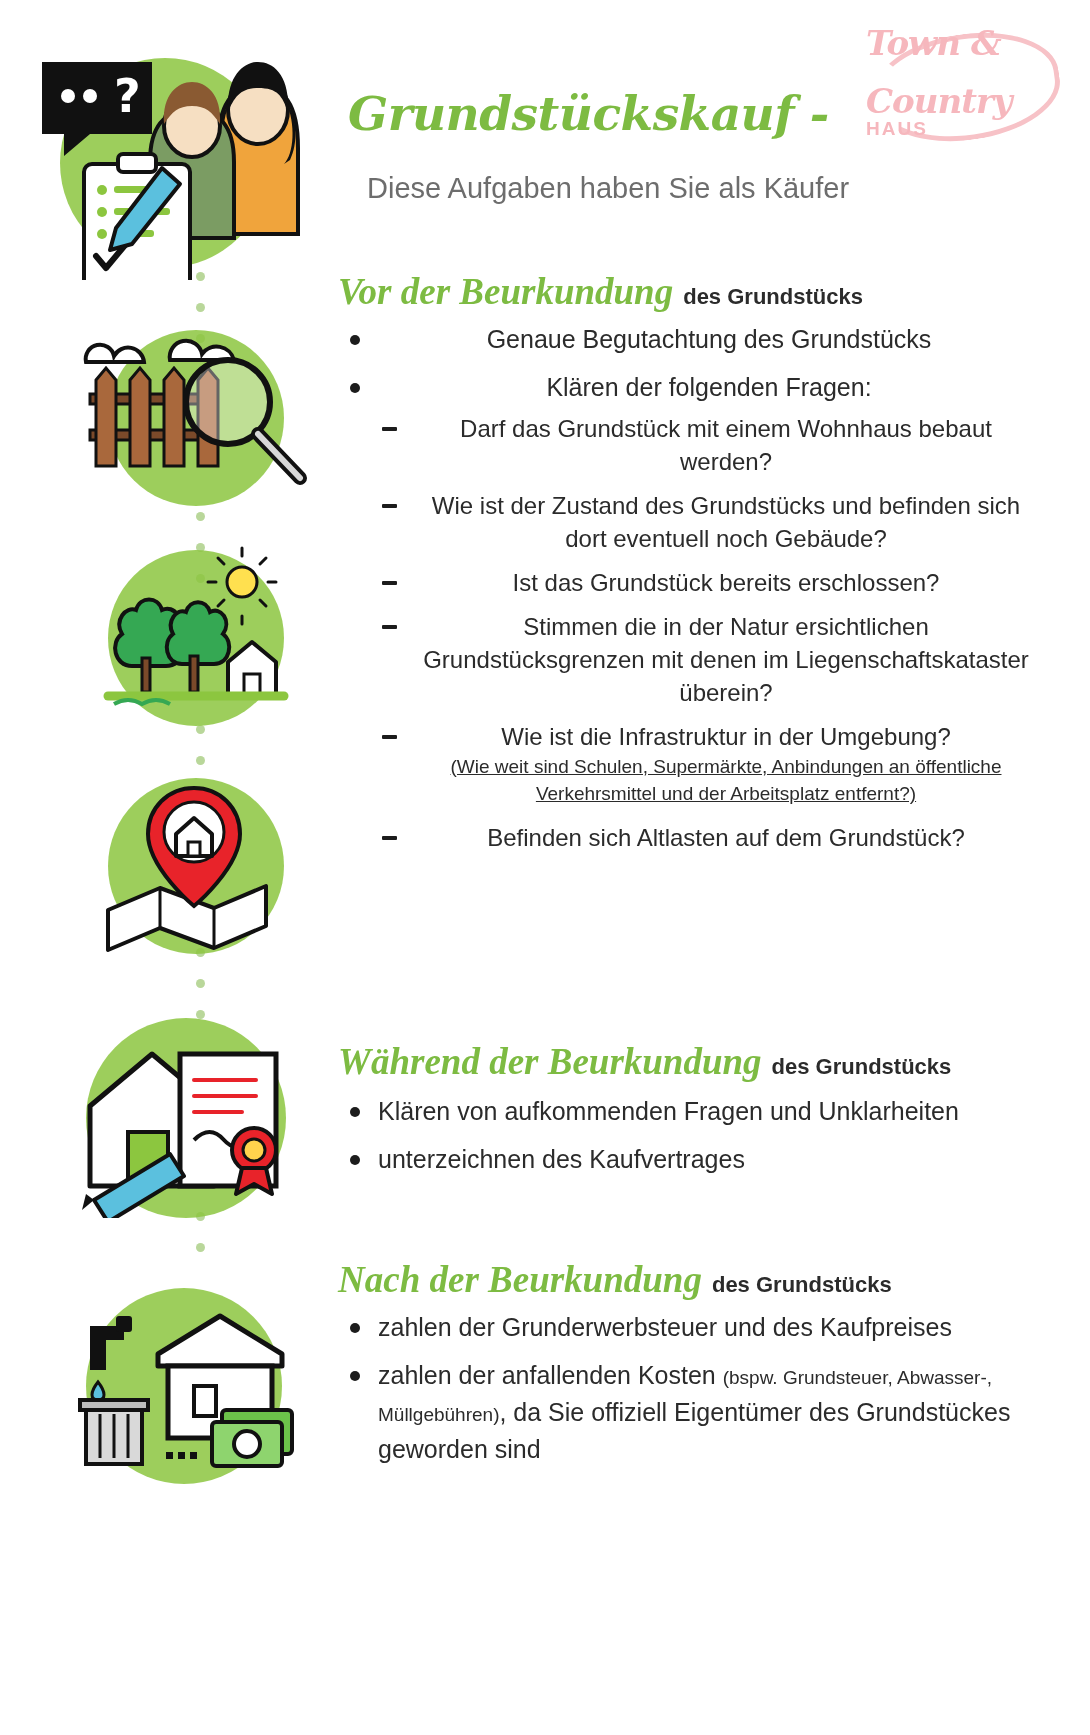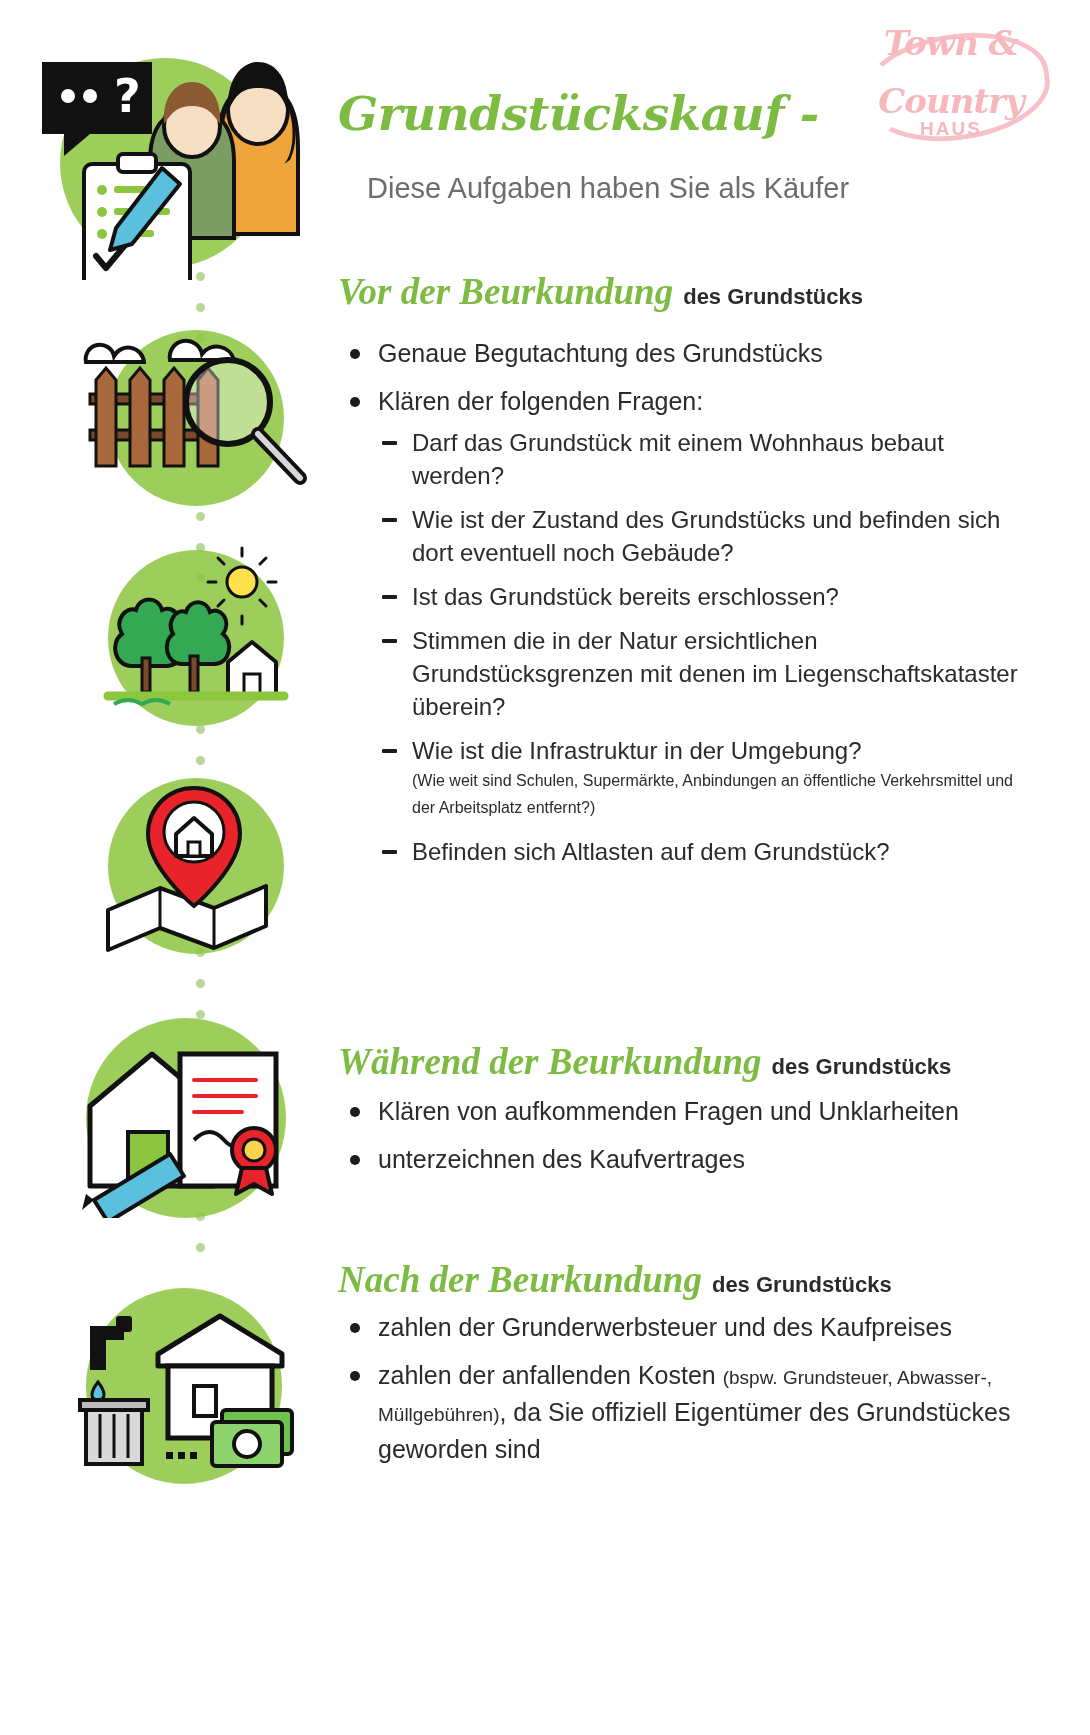--- a/index.html
+++ b/index.html
@@ -8,22 +8,22 @@
     background:#ffffff;
     font-family:"Liberation Sans", sans-serif;
     color:#2b2b2b;
     position:relative;
     overflow:hidden;
   }
   .page{position:relative;width:1090px;height:1735px;}
 
   
   .logo{
-    position:absolute;right:44px;top:28px;width:190px;height:110px;
-    text-align:center;color:#f6b7bd;
+    position:absolute;right:34px;top:28px;width:190px;height:110px;
+    color:#f6b7bd;
   }
   .logo .l1{
     font-family:"DejaVu Serif", serif;
     font-style:italic;font-weight:bold;font-size:34px;line-height:30px;
     letter-spacing:-1px;
   }
   .logo .l2{
     font-family:"DejaVu Serif", serif;
     font-style:italic;font-weight:bold;font-size:34px;line-height:34px;
     letter-spacing:-1px;
@@ -36,21 +36,21 @@
   .logo .swoosh{
     position:absolute;left:8px;top:6px;width:176px;height:96px;
     border:5px solid #f7c2c7;border-radius:50%/46%;
     border-left-color:transparent;border-bottom-color:#f7c2c7;
     transform:rotate(-8deg);
     z-index:-1;
   }
 
   
   .title{
-    position:absolute;left:338px;top:86px;
+    position:absolute;left:348px;top:86px;
     font-family:"DejaVu Serif", serif;
     font-style:italic;font-weight:bold;
     font-size:47px;color:#7dbb42;letter-spacing:-0.5px;
   }
   .subtitle{
     position:absolute;left:367px;top:172px;
     font-size:29px;color:#6d6d6d;
   }
 
   
@@ -91,21 +91,21 @@
   }
   ul.dash{list-style:none;margin:8px 0 0 0;padding:0;}
   ul.dash > li{
     position:relative;padding-left:34px;margin-bottom:11px;
     font-size:24px;line-height:33px;
   }
   ul.dash > li::before{
     content:"";position:absolute;left:4px;top:15px;
     width:15px;height:4px;background:#1c1c1c;border-radius:1px;
   }
-  .small{font-size:16px;line-height:27px;}
+  .small{font-size:19px;line-height:27px;text-decoration:underline;}
   .smallinline{font-size:19px;}
 </style>
 </head>
 <body>
 
 <div class="page">
 
   <div class="logo">
     <div class="swoosh"></div>
     <div class="l1">Town &amp;</div>
@@ -219,21 +219,21 @@
   <div class="circle" style="left:108px;top:778px;width:176px;height:176px;"></div>
   <svg class="ill" style="left:96px;top:778px;" width="200" height="180" viewBox="0 0 200 180">
     <path d="M12,132 l52,-22 l54,20 l52,-22 v40 l-52,22 l-54,-20 l-52,22 z" fill="#fff" stroke="#111" stroke-width="4" stroke-linejoin="round"></path>
     <path d="M64,110 v40 M118,130 v40" stroke="#111" stroke-width="3"></path>
     <path d="M98,10 c-26,0 -46,20 -46,46 c0,34 46,72 46,72 c0,0 46,-38 46,-72 c0,-26 -20,-46 -46,-46z" fill="#e8232a" stroke="#111" stroke-width="4"></path>
     <circle cx="98" cy="54" r="30" fill="#fff" stroke="#111" stroke-width="3"></circle>
     <path d="M80,56 l18,-16 l18,16 v22 h-36 z" fill="#fff" stroke="#111" stroke-width="4" stroke-linejoin="round"></path>
     <rect x="92" y="64" width="12" height="14" fill="#fff" stroke="#111" stroke-width="3"></rect>
   </svg>
 
-  <ul class="bul" style="left:340px;top:336px;width:700px;">
+  <ul class="bul" style="left:340px;top:322px;width:700px;text-align:center;">
     <li>
       <span>Genaue Begutachtung des Grundstücks</span>
     </li>
     <li>
       <span>Klären der folgenden Fragen:</span>
       <ul class="dash">
         <li><span>Darf das Grundstück mit einem Wohnhaus bebaut werden?</span></li>
         <li><span>Wie ist der Zustand des Grundstücks und befinden sich dort eventuell noch Gebäude?</span></li>
         <li><span>Ist das Grundstück bereits erschlossen?</span></li>
         <li><span>Stimmen die in der Natur ersichtlichen Grundstücksgrenzen mit denen im Liegenschaftskataster überein?</span></li>

